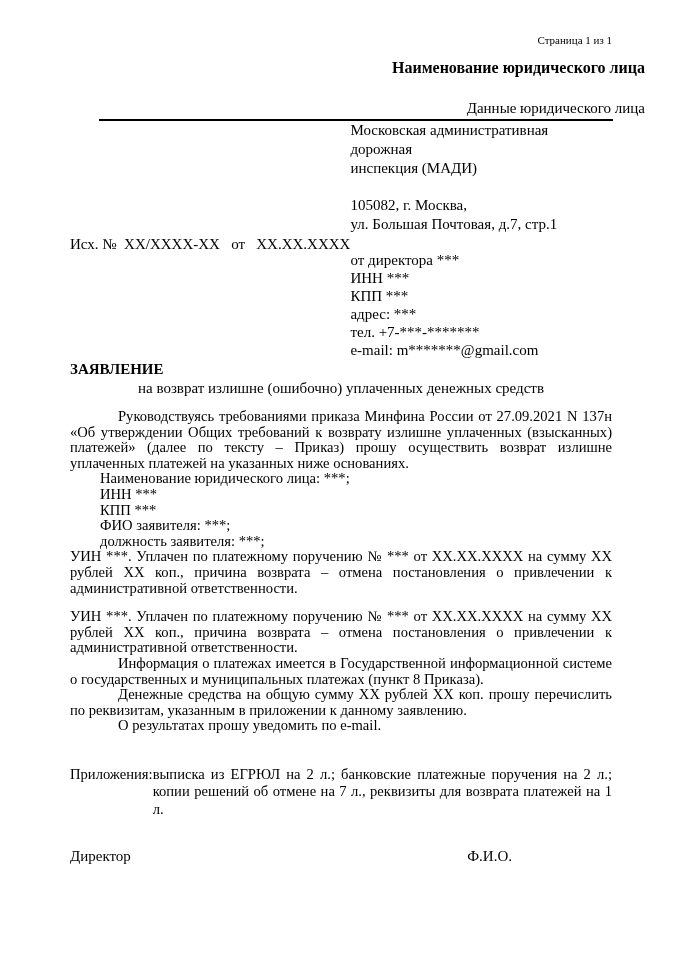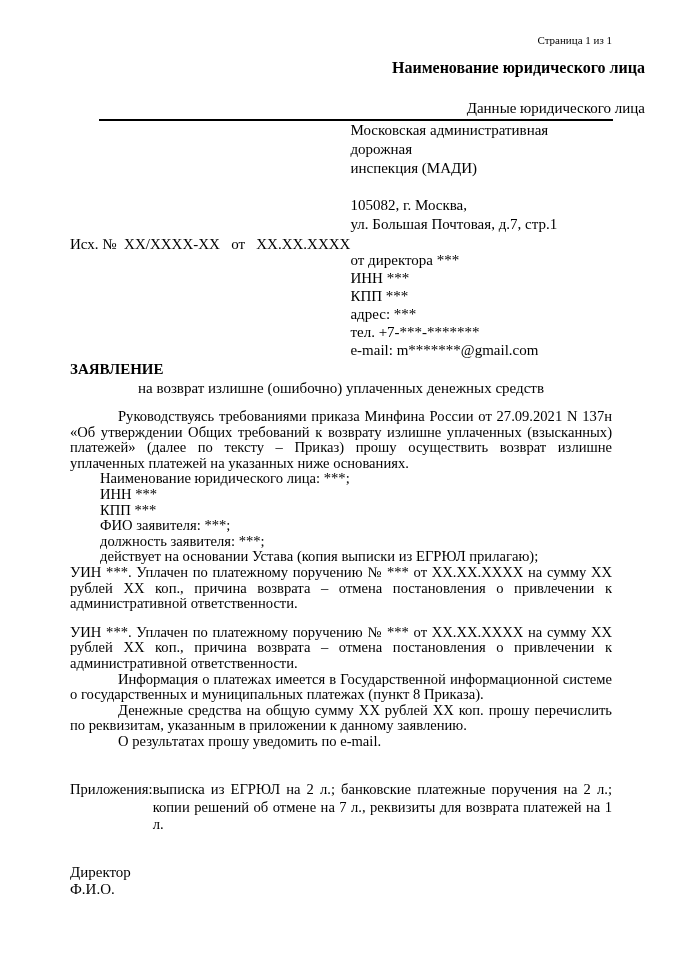--- a/index.html
+++ b/index.html
@@ -101,21 +101,20 @@
   .attachments-text {
     flex: 1;
     text-align: justify;
   }
   .signature-row {
     display: flex;
     justify-content: space-between;
     margin-top: 30px;
     padding-right: 100px;
     font-size: 15px;
-    flex-direction: column;
   }
 </style>
 </head>
 <body>
 
 <div class="page">
 
   <div class="page-indicator">Страница 1 из 1</div>
 
   <div class="letterhead">
@@ -152,21 +151,20 @@
     <div class="doc-subtitle">на возврат излишне (ошибочно) уплаченных денежных средств</div>
 
     <div class="body-text">
       <p class="para para-first">Руководствуясь требованиями приказа Минфина России от 27.09.2021 N 137н «Об утверждении Общих требований к возврату излишне уплаченных (взысканных) платежей» (далее по тексту – Приказ) прошу осуществить возврат излишне уплаченных платежей на указанных ниже основаниях.</p>
 
       <div class="detail-line">Наименование юридического лица: ***;</div>
       <div class="detail-line">ИНН ***</div>
       <div class="detail-line">КПП ***</div>
       <div class="detail-line">ФИО заявителя: ***;</div>
       <div class="detail-line">должность заявителя: ***;</div>
-      <div class="detail-line">действует на основании Устава (копия выписки из ЕГРЮЛ прилагаю);</div>
 
       <p class="uin-para">УИН ***. Уплачен по платежному поручению № *** от XX.XX.XXXX на сумму XX рублей XX коп., причина возврата – отмена постановления о привлечении к административной ответственности.</p>
       <p class="uin-para uin-gap">УИН ***. Уплачен по платежному поручению № *** от XX.XX.XXXX на сумму XX рублей XX коп., причина возврата – отмена постановления о привлечении к административной ответственности.</p>
 
       <p class="para">Информация о платежах имеется в Государственной информационной системе о государственных и муниципальных платежах (пункт 8 Приказа).</p>
       <p class="para">Денежные средства на общую сумму XX рублей XX коп. прошу перечислить по реквизитам, указанным в приложении к данному заявлению.</p>
       <p class="para">О результатах прошу уведомить по e-mail.</p>
     </div>
 
     <div class="attachments-row">

